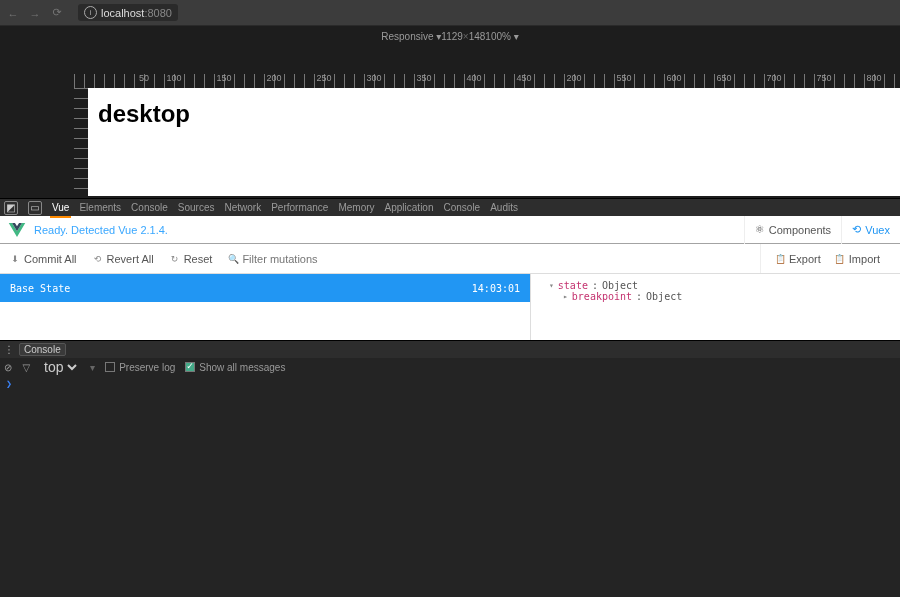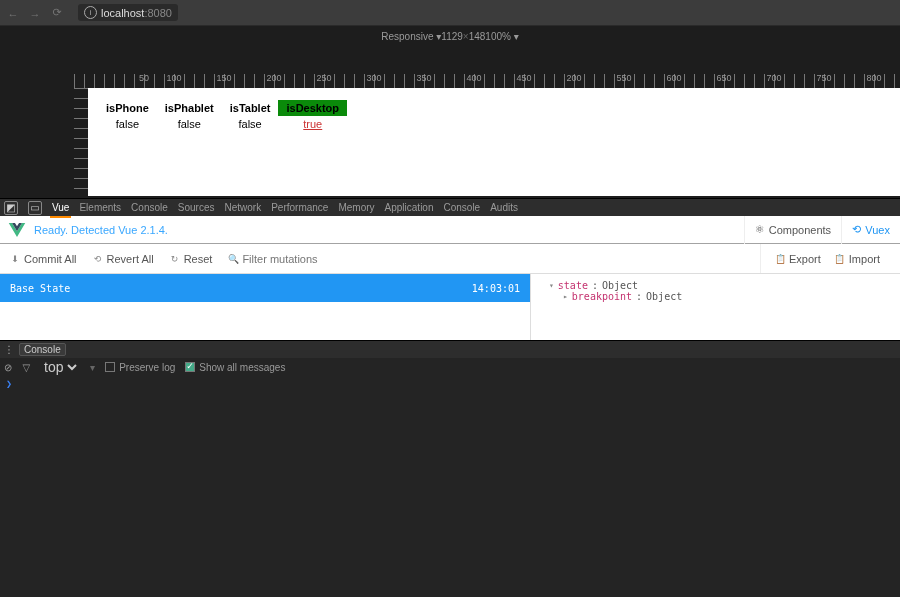--- a/index.html
+++ b/index.html
@@ -103,36 +103,21 @@
       <span class="tick-label" style="left: 500px;">200</span>
       <span class="tick-label" style="left: 550px;">550</span>
       <span class="tick-label" style="left: 600px;">600</span>
       <span class="tick-label" style="left: 650px;">650</span>
       <span class="tick-label" style="left: 700px;">700</span>
       <span class="tick-label" style="left: 750px;">750</span>
       <span class="tick-label" style="left: 800px;">800</span>
     </div>
   <div class="ruler-v"></div>
   <div class="page">
-    <table class="bp-table" id="bpTable">
-      <tbody>
-          <tr id="bpHead">
-            <th>isPhone</th>
-            <th>isPhablet</th>
-            <th>isTablet</th>
-            <th class="hl">isDesktop</th>
-          </tr>
-      <tr id="bpVals">
-            <td>false</td>
-            <td>false</td>
-            <td>false</td>
-            <td><span class="truelink">true</span></td>
-          </tr>
-    </tbody>
-      </table>
+    <h1>desktop</h1>
   </div>
 </div>
 
 <div class="dt-tabs" id="dtTabs">
   <span class="dt-icon">◩</span>
   <span class="dt-icon">▭</span>
 <span class="dt-tab active">Vue</span>
     <span class="dt-tab">Elements</span>
     <span class="dt-tab">Console</span>
     <span class="dt-tab">Sources</span>

